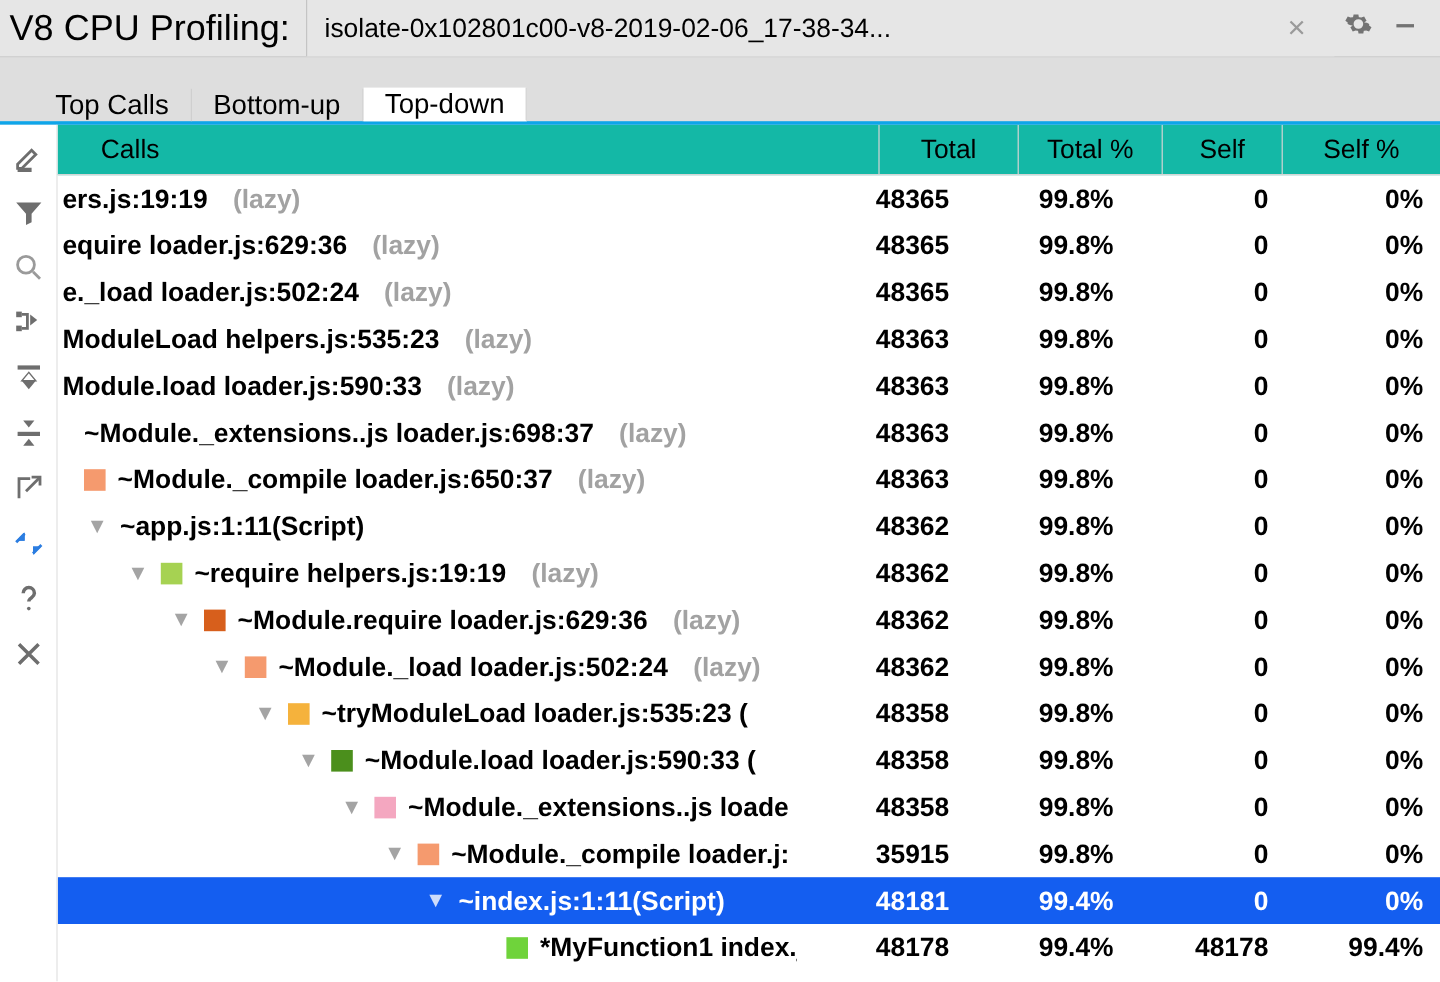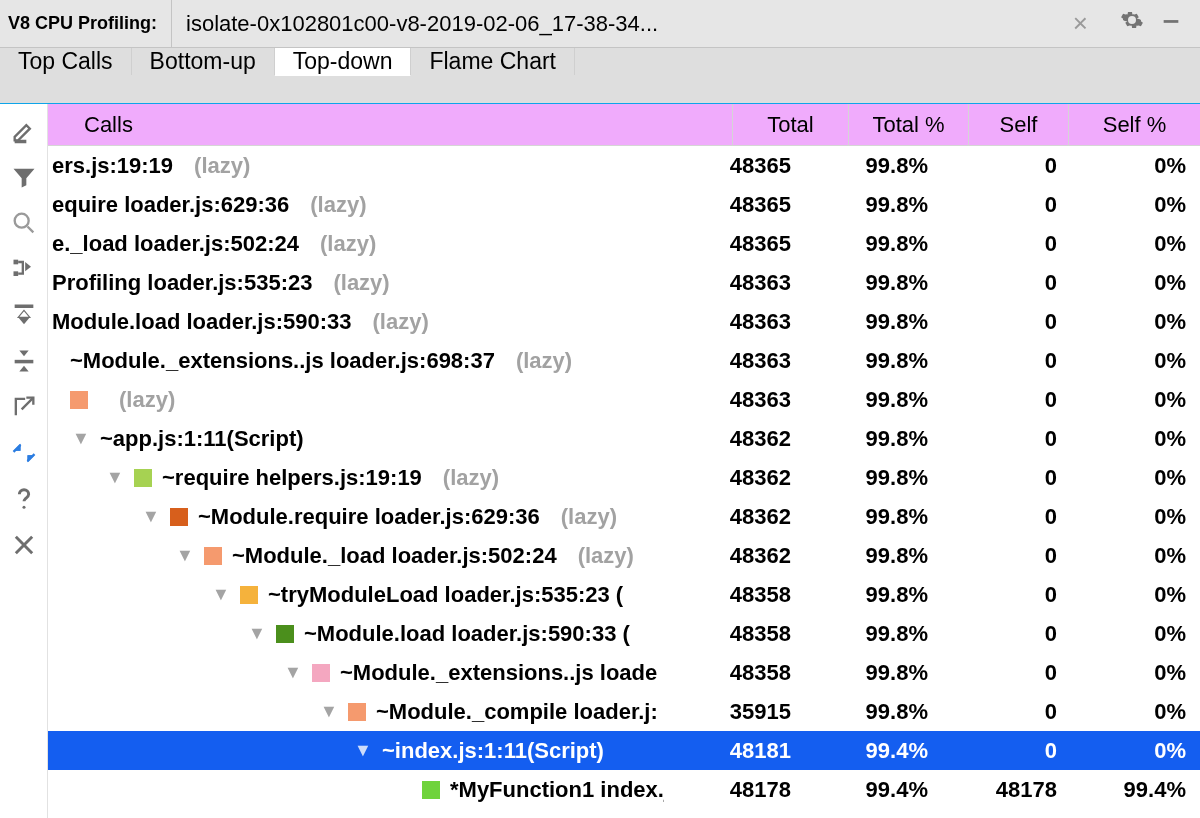--- a/index.html
+++ b/index.html
@@ -15,42 +15,43 @@
 
   
   .titlebar {
     height: 48px;
     background: #e6e6e6;
     border-bottom: 1px solid #c4c4c4;
     display: flex;
     align-items: center;
     padding: 0 10px 0 8px;
   }
-  .titlebar .title { font-weight: 700; color: #000; padding-right: 14px; font-size: 18px;}
+  .titlebar .title { font-weight: 400; color: #000; padding-right: 14px; font-size: 30px;}
   .titlebar .file-tab {
     flex: 1;
     height: 100%;
     background: #e6e6e6;
     display: flex;
     align-items: center;
     padding: 0 14px;
     color: #000;
     border-left: 1px solid #c4c4c4;
   }
   .titlebar .file-tab .fname { flex: 1; overflow: hidden; white-space: nowrap; text-overflow: ellipsis; }
   .titlebar .file-tab .close { color: #9a9a9a; font-size: 26px; padding-left: 10px; padding-right: 10px;}
   .titlebar .gear, .titlebar .minimize { color: #737373; padding: 0 8px; font-size: 26px;}
 
   
   .tabstrip {
     height: 56px;
     background: #dedede;
-    border-bottom: 1px solid #0ea5e9;
-    display: flex;
-    align-items: flex-start;
+    border-bottom: 3px solid #0ea5e9;
+    display: flex;
+    align-items: flex-end;
+    padding-left: 28px;
   }
   .tabstrip .tab {
     padding: 0 18px;
     display: flex;
     align-items: center;
     font-size: 23px;
     color: #000;
     border-right: 1px solid #cfcfcf;
   }
   .tabstrip .tab.active { background: #ffffff; border-bottom: 1px solid #fff; }
@@ -80,21 +81,21 @@
   .toolcol svg { width: 28px; height: 28px; }
 
   .content { flex: 1; display: flex; flex-direction: column; overflow: hidden; }
 
   
   .headerrow {
     height: 42px;
     display: flex;
     align-items: flex-start;
     border-bottom: 1px solid #d5d5d5;
-    background: #f0abfc;
+    background: #14b8a6;
     font-size: 22px;
   }
   .headerrow .hcell { border-left: 1px solid #d5d5d5; height: 100%; display:flex; align-items:center; padding: 0 10px; }
   .headerrow .calls-h { flex: 1; padding-left: 36px; border-left: 0;}
   .headerrow .num-h { width: 116px; justify-content: center; }
   .headerrow .num-h.w1 { width: 116px; }
   .headerrow .num-h.w2 { width: 120px; }
   .headerrow .num-h.w3 { width: 100px; }
   .headerrow .num-h.w4 { width: 132px; }
 
@@ -141,21 +142,20 @@
     <svg viewBox="0 0 24 24" width="22" height="22">
         <rect x="4" y="11" width="16" height="3" fill="#737373"></rect>
       </svg>
   </span>
 </div>
 
 <div class="tabstrip">
   <div class="tab">Top Calls</div>
   <div class="tab">Bottom-up</div>
   <div class="tab active">Top-down</div>
-  <div class="tab">Flame Chart</div>
 </div>
 
 <div class="main">
 
   <div class="toolcol">
     <div class="tool">
         <svg viewBox="0 0 24 24" fill="none" stroke="#6e6e6e" stroke-width="2">
           <path d="M4 17l10-10 3 3-10 10H4v-3z"></path>
           <path d="M4 21h10" stroke-width="3"></path>
         </svg>
@@ -263,21 +263,21 @@
             <span class="lazy"> (lazy)</span>
           </div>
           <div class="num w1">48365</div>
           <div class="num w2">99.8%</div>
           <div class="num w3">0</div>
           <div class="num w4">0%</div>
         </div>
         <div class="row">
           <div class="calls-cell">
             <span class="indent" style="width: 0px;"></span>
-            <span>Profiling loader.js:535:23</span>
+            <span>ModuleLoad helpers.js:535:23</span>
             <span class="lazy"> (lazy)</span>
           </div>
           <div class="num w1">48363</div>
           <div class="num w2">99.8%</div>
           <div class="num w3">0</div>
           <div class="num w4">0%</div>
         </div>
         <div class="row">
           <div class="calls-cell">
             <span class="indent" style="width: 0px;"></span>
@@ -297,20 +297,21 @@
           </div>
           <div class="num w1">48363</div>
           <div class="num w2">99.8%</div>
           <div class="num w3">0</div>
           <div class="num w4">0%</div>
         </div>
         <div class="row">
           <div class="calls-cell">
             <span class="indent" style="width: 18px;"></span>
             <span class="sq" style="background: rgb(245, 154, 110);"></span>
+            <span>~Module._compile loader.js:650:37</span>
             <span class="lazy"> (lazy)</span>
           </div>
           <div class="num w1">48363</div>
           <div class="num w2">99.8%</div>
           <div class="num w3">0</div>
           <div class="num w4">0%</div>
         </div>
         <div class="row">
           <div class="calls-cell">
             <span class="indent" style="width: 18px;"></span>

